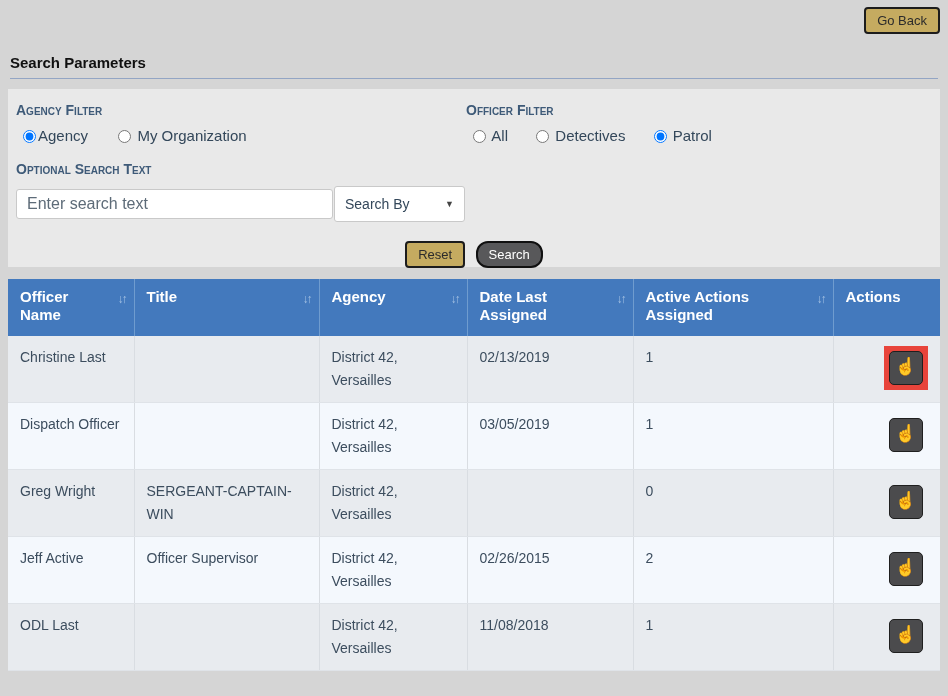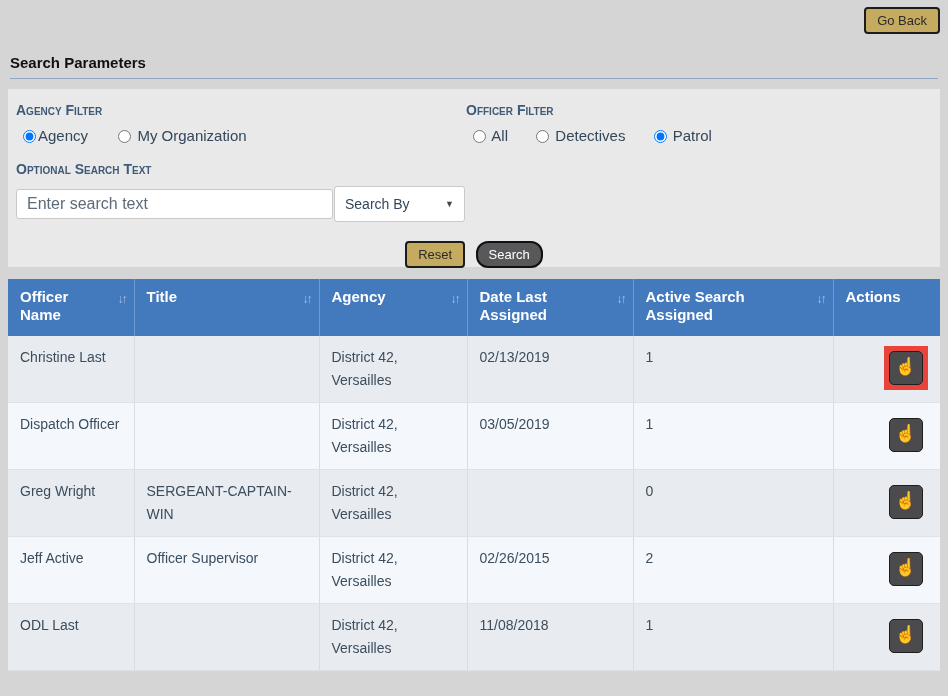--- a/index.html
+++ b/index.html
@@ -211,21 +211,21 @@
     <col style="width:166px">
       <col style="width:200px">
       <col style="width:107px">
   </colgroup>
   <thead>
     <tr>
       <th><span>Officer Name</span><span class="sort-icon">↓↑</span></th>
       <th><span>Title</span><span class="sort-icon">↓↑</span></th>
       <th><span>Agency</span><span class="sort-icon">↓↑</span></th>
       <th><span>Date Last Assigned</span><span class="sort-icon">↓↑</span></th>
-      <th><span>Active Search Assigned</span><span class="sort-icon">↓↑</span></th>
+      <th><span>Active Actions Assigned</span><span class="sort-icon">↓↑</span></th>
       <th><span>Actions</span></th>
     </tr>
   </thead>
   <tbody>
     <tr>
       <td>Christine Last</td>
       <td></td>
       <td>District 42, Versailles</td>
       <td>02/13/2019</td>
       <td>1</td>

